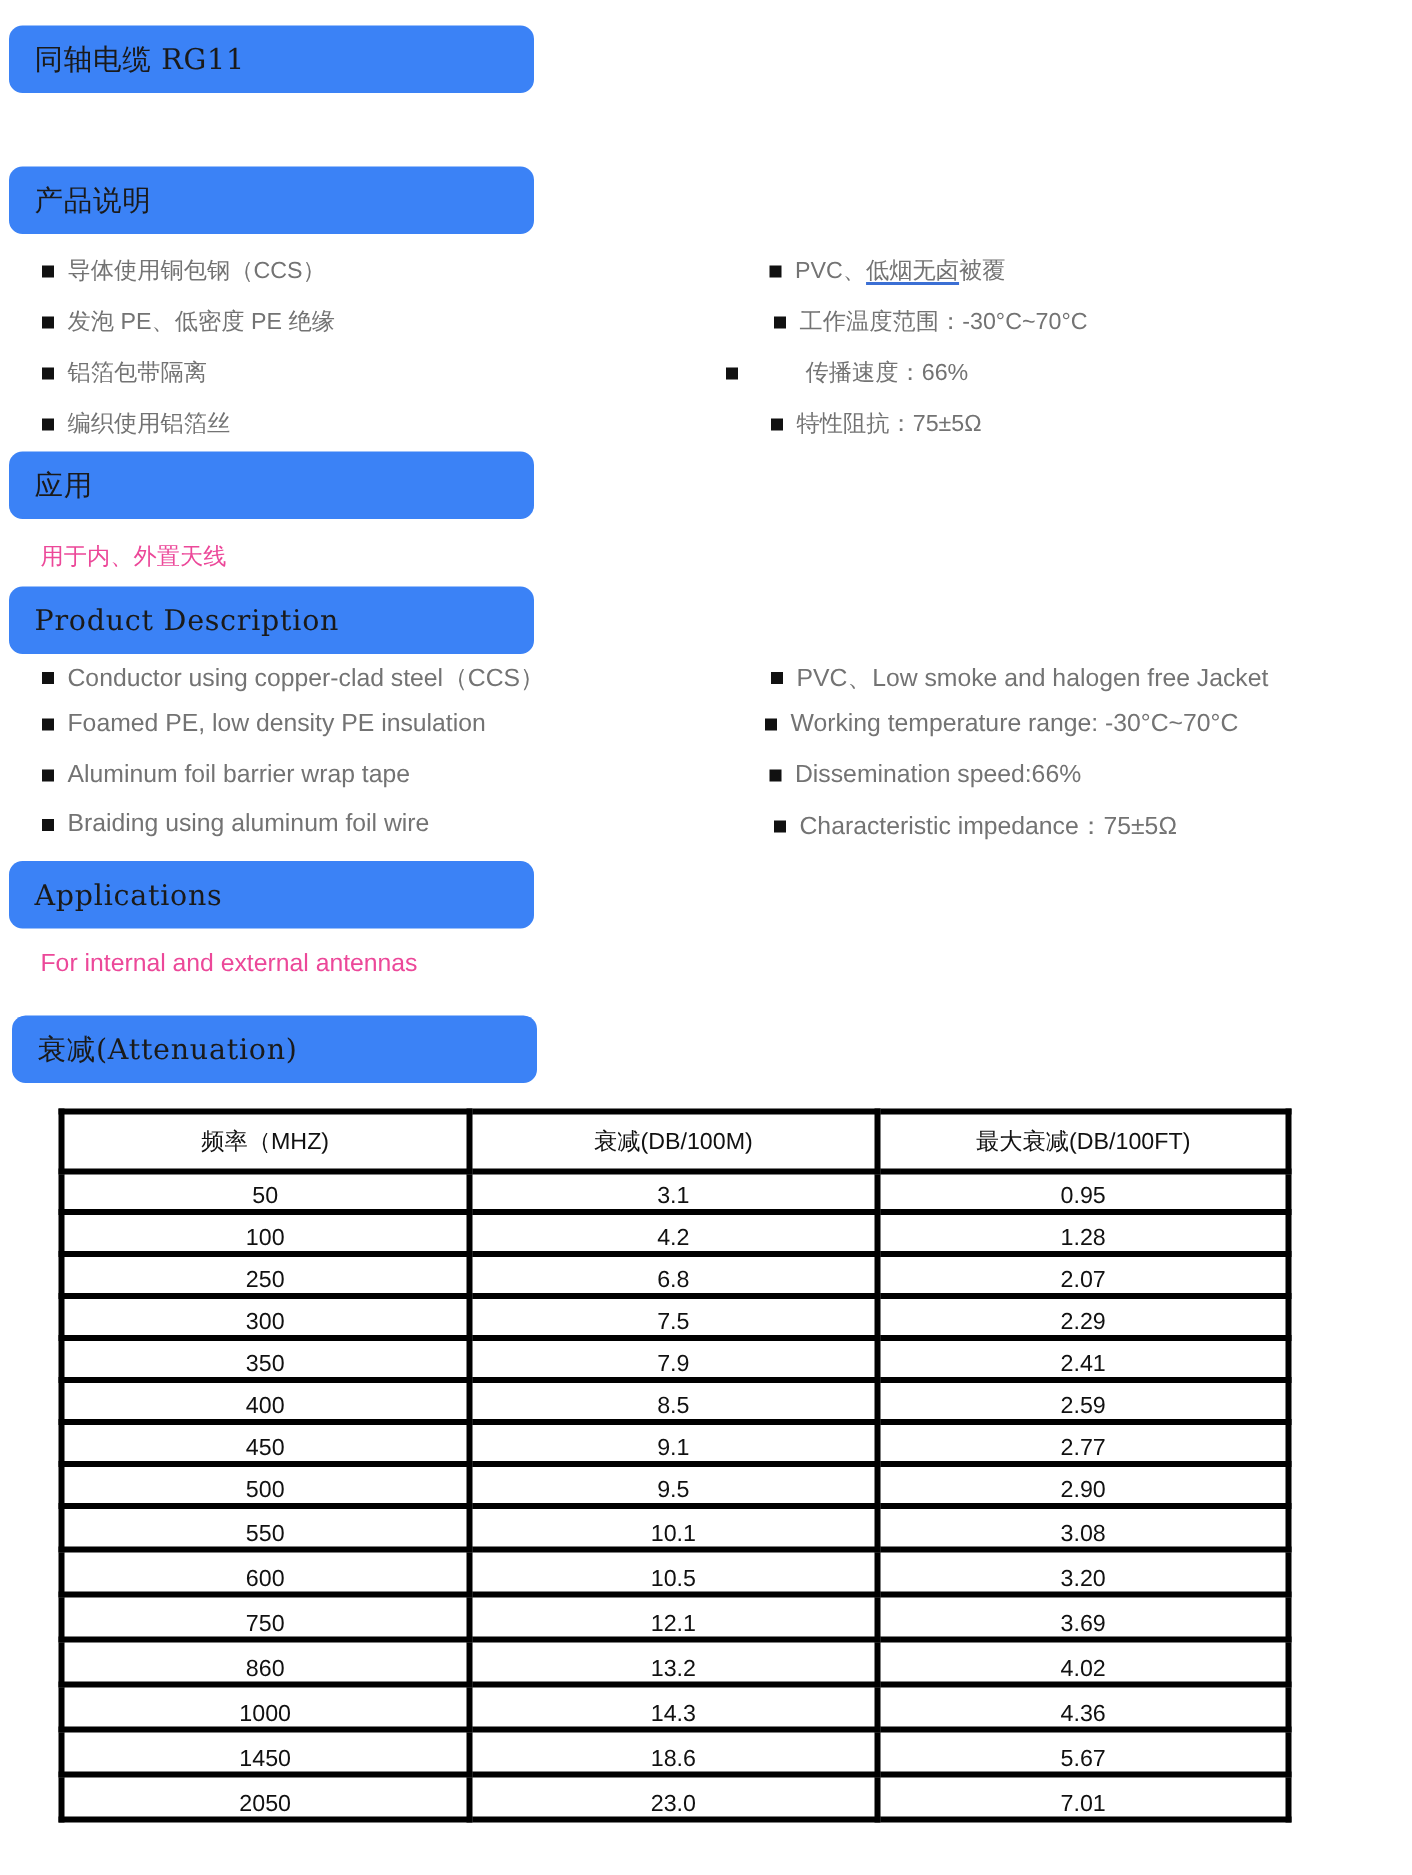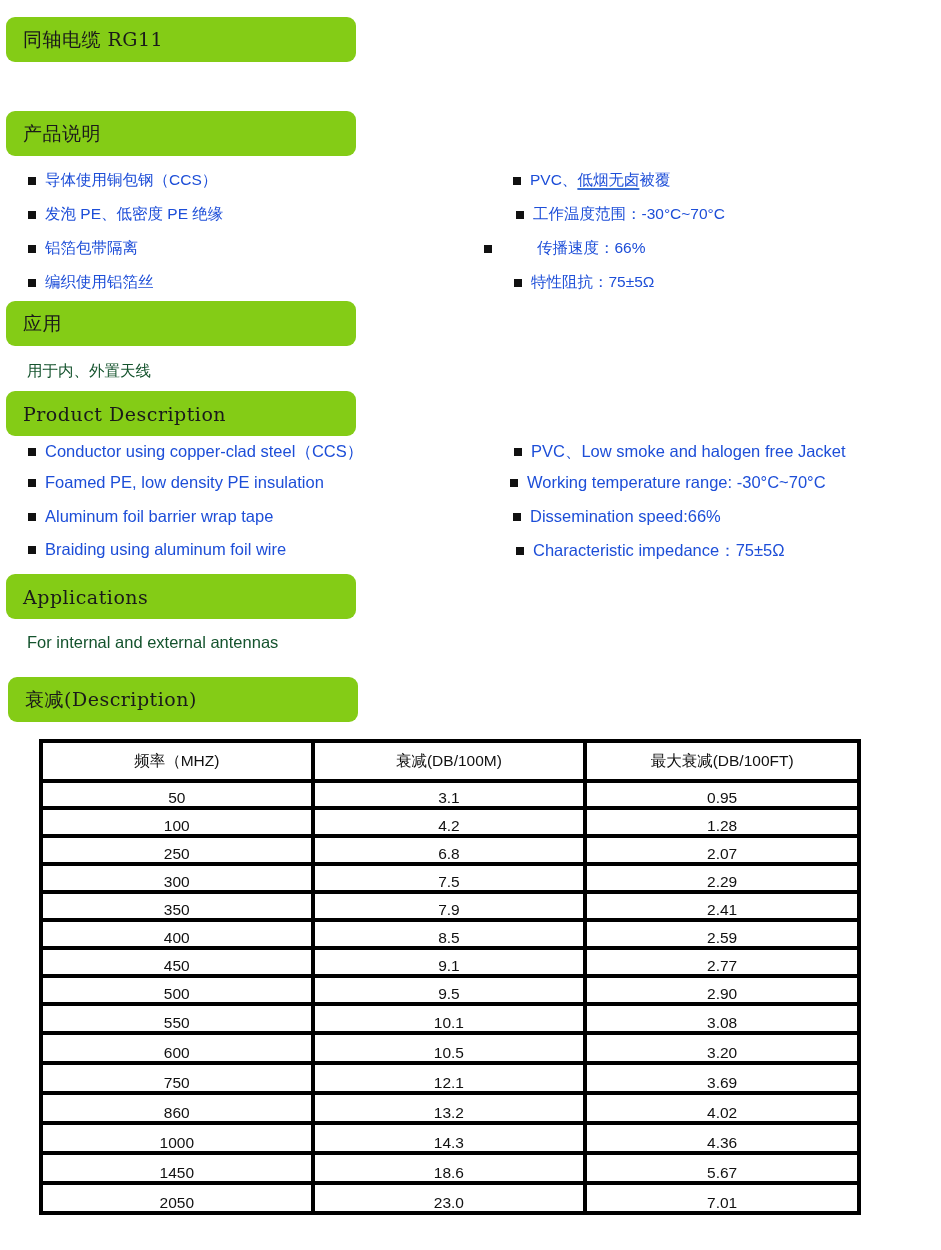--- a/index.html
+++ b/index.html
@@ -1,25 +1,25 @@
 <!DOCTYPE html>
 <html><head>
 <meta charset="utf-8">
 <style>
   html, body { margin:0; padding:0; background:#ffffff; }
   body { width:941px; height:1250px; position:relative; overflow:hidden;
          font-family:"DejaVu Sans", sans-serif; color:#111; }
-  .bar { position:absolute; background:#84cc16; border-radius:9px;
+  .bar { position:absolute; background:#3b82f6; border-radius:9px;
          font-family:"DejaVu Serif", serif; font-size:19px; color:#1a1a1a;
          display:flex; align-items:center; box-sizing:border-box; padding-left:17px;
          height:45px; letter-spacing:0.5px; }
   .item { position:absolute; font-family:"Liberation Sans", sans-serif; font-size:15.5px;
-          color:#1d4ed8; white-space:nowrap; display:flex; align-items:center; }
+          color:#737373; white-space:nowrap; display:flex; align-items:center; }
   .bullet { display:inline-block; width:8px; height:8px; background:#111; margin-right:9px; }
-  .plain { position:absolute; font-family:"Liberation Sans", sans-serif; font-size:15.5px; color:#14532d; white-space:nowrap; }
+  .plain { position:absolute; font-family:"Liberation Sans", sans-serif; font-size:15.5px; color:#ec4899; white-space:nowrap; }
   .ul { text-decoration:underline; text-decoration-color:#3b6fd4; text-decoration-thickness:2px; text-underline-offset:3px; }
   table.att { position:absolute; left:39px; top:739px; width:822px; border-collapse:collapse;
               font-family:"Liberation Sans", sans-serif; font-size:15.5px; color:#111; }
   table.att th, table.att td { border:4px solid #000000; text-align:center; padding:0; }
   table.att th { height:36px; font-weight:normal; }
   table.att td { vertical-align:bottom; line-height:16px; }
 </style>
 </head>
 <body>
 
@@ -109,21 +109,21 @@
     <span class="bullet"></span>
     <span>Characteristic impedance：75±5Ω</span>
   </div>
 
 <div class="bar" style="left:6px;top:574px;width:350px;">
   <span>Applications</span>
 </div>
 <div class="plain" style="left:27px;top:633px;font-size:16.5px;">For internal and external antennas</div>
 
 <div class="bar" style="left:8px;top:677px;width:350px;">
-  <span>衰减(Description)</span>
+  <span>衰减(Attenuation)</span>
 </div>
 
 <table class="att">
   <colgroup>
       <col style="width:273px">
       <col style="width:274px">
       <col style="width:275px">
     </colgroup>
   <thead>
     <tr>

